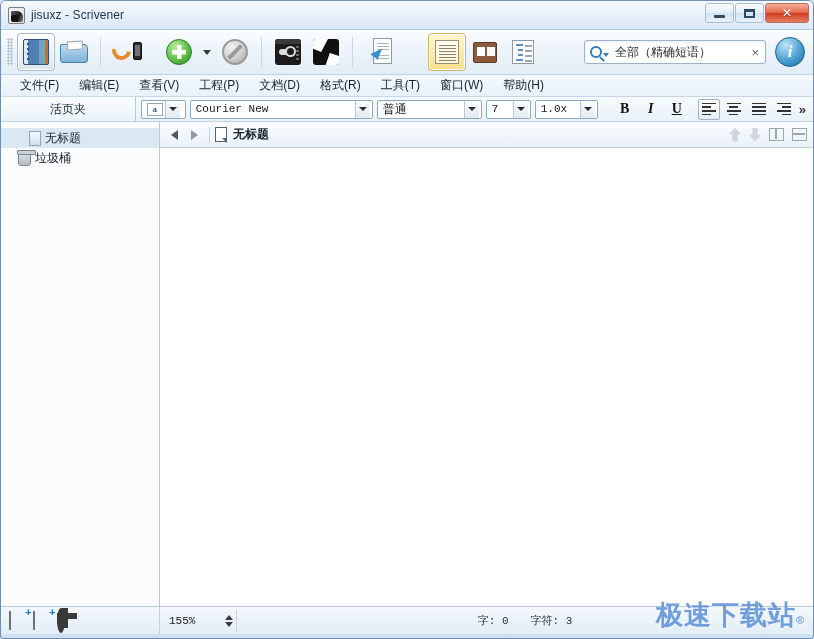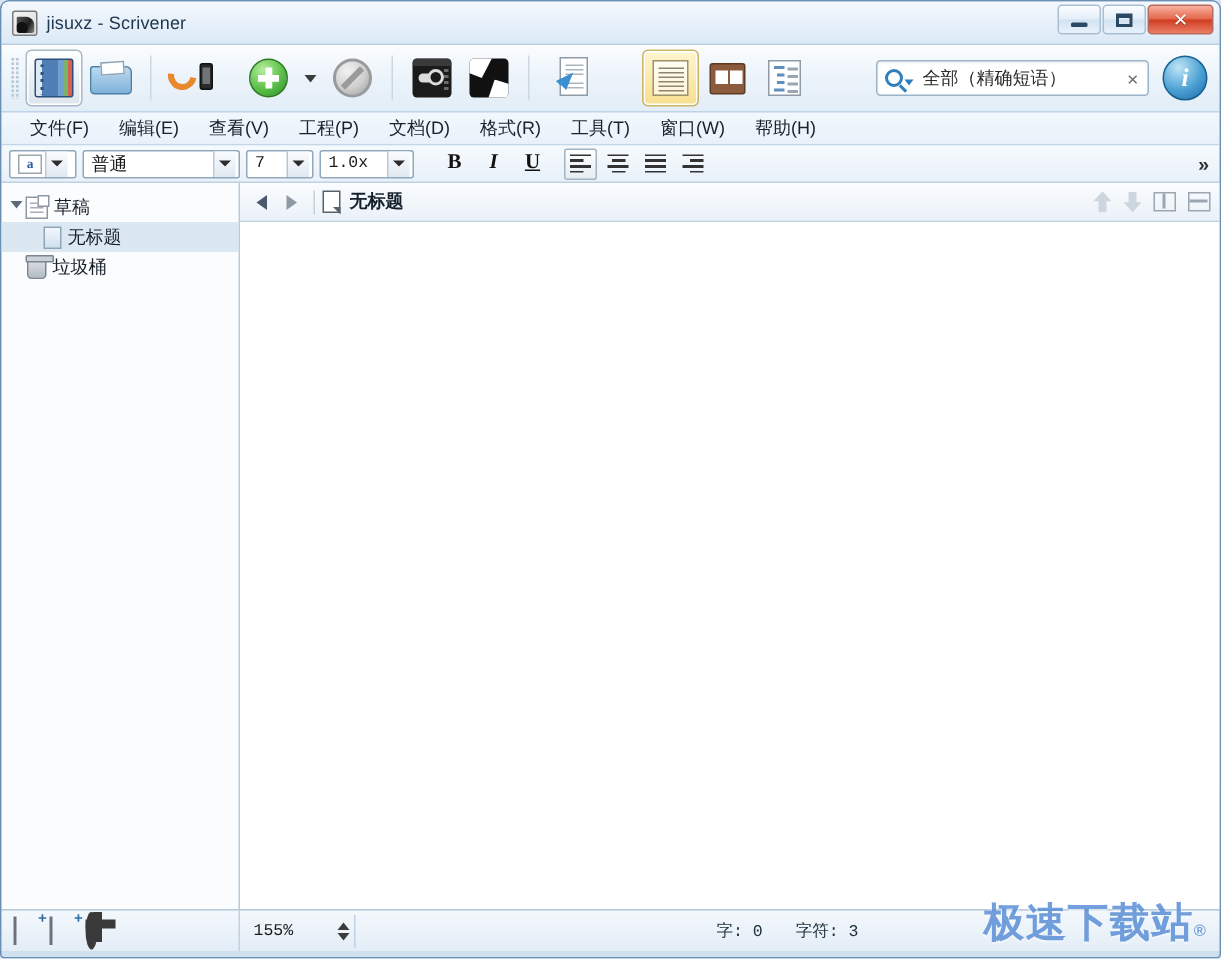--- a/index.html
+++ b/index.html
@@ -431,29 +431,36 @@
     <div class="menu-item">查看(V)</div>
     <div class="menu-item">工程(P)</div>
     <div class="menu-item">文档(D)</div>
     <div class="menu-item">格式(R)</div>
     <div class="menu-item">工具(T)</div>
     <div class="menu-item">窗口(W)</div>
     <div class="menu-item">帮助(H)</div>
   </div>
 
   <div id="row2">
+    <div id="binder-header">活页夹</div>
 
     <div id="formatbar">
       <div class="combo" id="style-combo">
         <span class="sw">a</span>
         <span class="dd">
             <i class="dd-caret"></i>
           </span>
       </div>
 
+      <div class="combo" id="font-combo">
+        <span class="lbl">Courier New</span>
+        <span class="dd">
+            <i class="dd-caret"></i>
+          </span>
+      </div>
 
       <div class="combo" id="weight-combo">
         <span class="lbl">普通</span>
         <span class="dd">
             <i class="dd-caret"></i>
           </span>
       </div>
 
       <div class="combo" id="size-combo">
         <span class="lbl">7</span>
@@ -502,27 +509,20 @@
         </div>
       </div>
 
       <div class="chev">»</div>
     </div>
   </div>
 
   <div id="main">
 
     <div id="binder">
-      <div class="tree-row">
-        <span class="twisty open">
-            <i></i>
-          </span>
-        <span class="ti ti-draft"></span>
-        <span>草稿</span>
-      </div>
       <div class="tree-row selected indent">
         <span class="ti ti-doc"></span>
         <span>无标题</span>
       </div>
       <div class="tree-row" style="padding-left:16px">
         <span class="ti ti-trash"></span>
         <span>垃圾桶</span>
       </div>
     </div>
 

